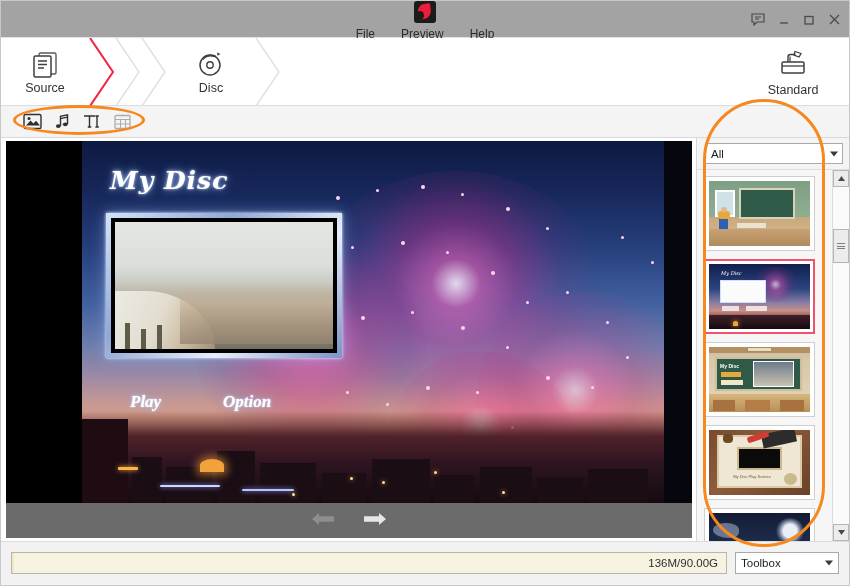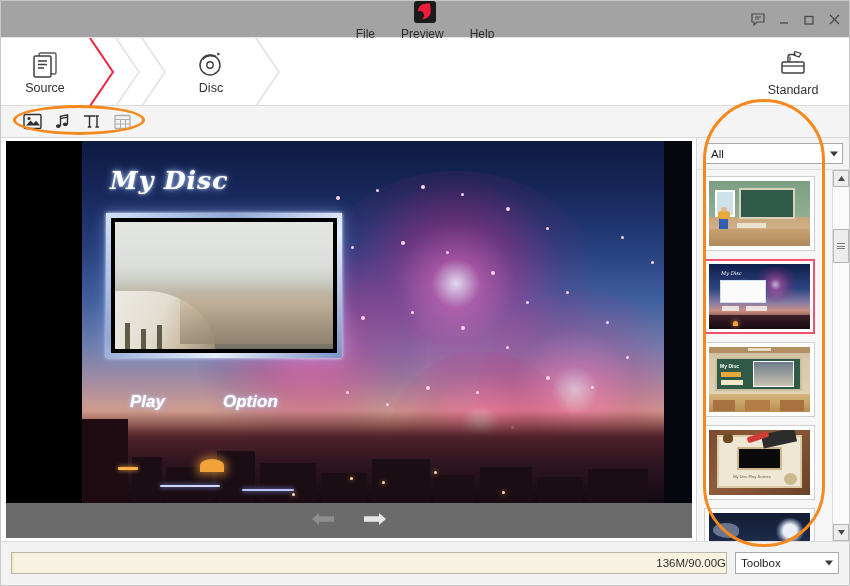--- a/index.html
+++ b/index.html
@@ -223,21 +223,21 @@
   }
   .cityrow {
     position: absolute; left: 30%; bottom: 4%; right: 0; height: 46%;
     background:
       linear-gradient(to bottom, rgba(206,185,160,.0) 0%, rgba(196,176,152,.55) 30%, rgba(150,133,113,.8) 100%);
   }
   .palm { position: absolute; bottom: 0; width: 5px; background: #5d5c46; }
 
   .mbtn {
     position: absolute;
-    font-family: Liberation Sans, sans-serif;
+    font-family: Liberation Serif, serif;
     font-style: italic; font-weight: bold;
     font-size: 17px; color: #fff;
     text-shadow: 0 0 7px rgba(160,190,255,.85), 0 0 2px #fff;
   }
   .mbtn.play { left: 124px; top: 251px; }
   .mbtn.scenes { left: 217px; top: 251px; }
 
   .navbar {
     position: relative;
     width: 686px; height: 35px;
@@ -360,20 +360,21 @@
     padding: 0 10px;
     gap: 8px;
   }
   .capbar {
     position: relative;
     flex: 1;
     height: 22px;
     background: #f7f3e0;
     border: 1px solid #b7b7a8;
     display: flex; align-items: center; justify-content: flex-end;
+    padding-right: 8px;
     font-size: 11.5px; color: #2e2e2e;
   }
   .capfill {
     position: absolute; left: 0; top: 0; bottom: 0; width: 2px;
     background: #f0e8c6;
   }
   .dsel {
     position: relative; height: 22px;
     background: #fff; border: 1px solid #a9a9a9;
     display: flex; align-items: center;

